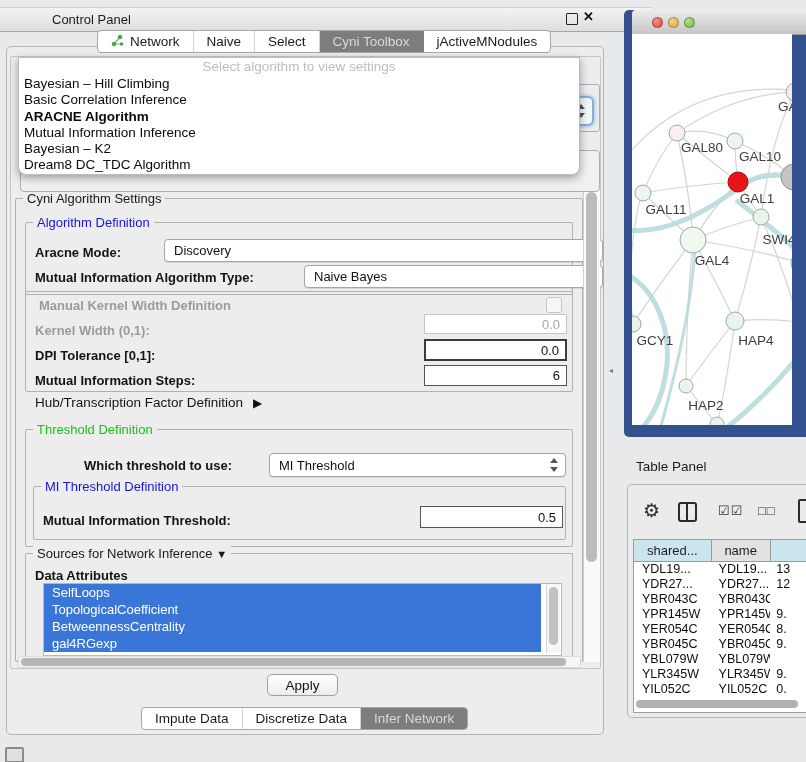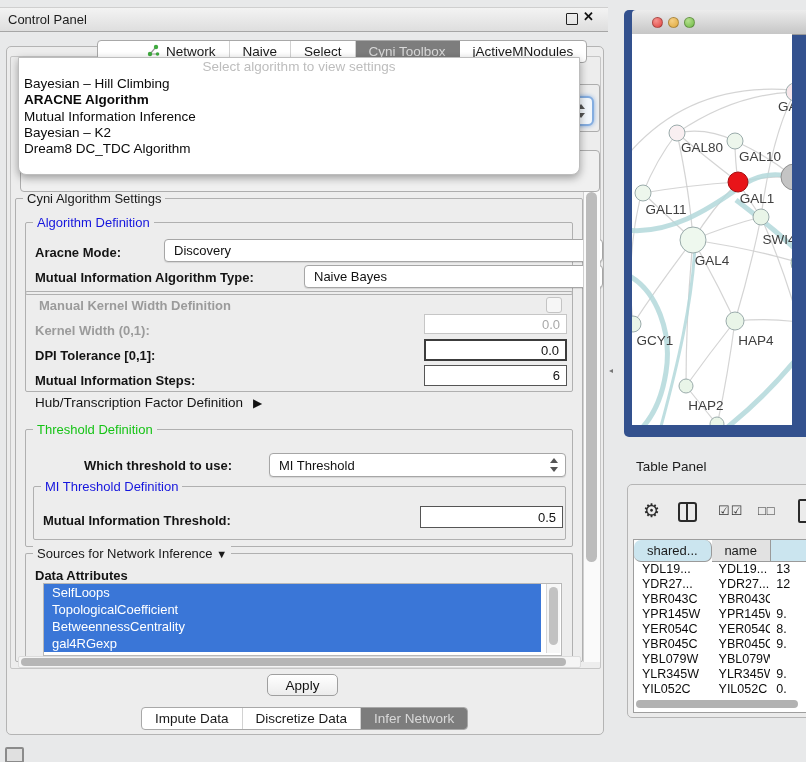--- a/index.html
+++ b/index.html
@@ -1,34 +1,34 @@
 <!DOCTYPE html>
 <html><head>
 <meta charset="utf-8">
 <style>
   html,body{margin:0;padding:0;background:#e8e9ea;font-family:"Liberation Sans",sans-serif;}
   #page{position:relative;width:806px;height:762px;overflow:hidden;background:#e8e9ea;}
   .abs{position:absolute;}
 
   
   #cp-titlebar{left:0;top:7px;width:608px;height:23px;background:linear-gradient(#f3f3f3,#dedede);
-    border-top:1px solid #cfcfcf;border-bottom:1px solid #a6a6a6;display:flex;align-items:center;}
+    border-top:1px solid #cfcfcf;border-bottom:1px solid #a6a6a6;display:flex;align-items:center;padding-left:44px;}
   #cp-title{padding-left:8px;font-size:13px;color:#1c1c1c;}
   #cp-float{left:566px;top:13px;width:10px;height:10px;border:1.5px solid #222;border-radius:1px;background:transparent;}
   #cp-close{left:583px;top:9px;font-size:13px;font-weight:bold;color:#111;}
 
   #cp-body{left:6px;top:46px;width:596px;height:687px;background:#ededed;border:1px solid #b4b4b4;border-radius:5px;}
   #cp-inner{left:10px;top:56px;width:589px;height:611px;border:1px solid #c6c6c6;background:#ededed;border-radius:2px;}
 
   
   .tabbar{display:flex;background:#fff;border:1px solid #a8a8a8;border-radius:4px;overflow:hidden;height:23px;box-sizing:border-box;}
   .tabbar .tab{display:flex;align-items:center;padding:0 13px;font-size:13.5px;color:#1a1a1a;border-right:1px solid #d2d2d2;cursor:default;white-space:nowrap;}
   .tabbar .tab:last-child{border-right:none;}
   .tabbar .tab.sel{background:#7d7d7d;color:#d9d9d9;border-right-color:#7d7d7d;}
-  #top-tabs{left:97px;top:40px;padding-left:36px;}
+  #top-tabs{left:97px;top:30px;}
   #bottom-tabs{left:141px;top:707px;}
   .net-icon{width:13px;height:13px;margin-right:6px;}
 
   
   #algo-dropdown{left:18px;top:57px;width:560px;height:116px;background:#fff;border:1px solid #bdbdbd;
     border-radius:0 0 8px 8px;box-shadow:0 3px 8px rgba(0,0,0,0.35);z-index:40;}
   #algo-placeholder{left:0;top:1px;width:560px;text-align:center;font-size:13.5px;color:#bdbdbd;}
   #algo-items{left:0;top:18px;width:560px;}
   .dd-item{font-size:13.5px;line-height:16.3px;padding-left:5px;color:#0a0a0a;white-space:nowrap;}
   .dd-item.bold{font-weight:bold;}
@@ -163,20 +163,21 @@
       </div>
       <div class="tab">
         <span>jActiveMNodules</span>
       </div>
     </div>
 
   <div class="abs" id="algo-dropdown">
     <div class="abs" id="algo-placeholder">Select algorithm to view settings</div>
     <div class="abs" id="algo-items">
         <div class="dd-item">Bayesian – Hill Climbing</div>
+        <div class="dd-item">Basic Correlation Inference</div>
         <div class="dd-item bold">ARACNE Algorithm</div>
         <div class="dd-item">Mutual Information Inference</div>
         <div class="dd-item">Bayesian – K2</div>
         <div class="dd-item">Dream8 DC_TDC Algorithm</div>
       </div>
   </div>
 
   <div class="fieldset" style="left:15px;top:198px;width:566px;height:462px;">
     <span class="legend">Cyni Algorithm Settings</span>
   </div>
@@ -350,21 +351,21 @@
   <div class="abs" id="table-panel">
     <div id="tp-toolbar">
       <span id="gear-icon">⚙</span>
       <span id="columns-icon"></span>
       <span id="checkpair-icon">☑☑</span>
       <span id="boxpair-icon">□□</span>
       <span id="file-icon"></span>
     </div>
     <div id="tp-table">
       <div id="tp-header">
-          <div class="th blue " style="width: 79px; border-radius: 7px;">shared...</div>
+          <div class="th blue " style="width: 79px;">shared...</div>
           <div class="th gray " style="width: 60px;">name</div>
           <div class="th blue " style="width: 38px;"></div>
         </div>
       <div id="tp-rows">
           <div class="tr">
             <div class="td c1">YDL19...</div>
             <div class="td c2">YDL19...</div>
             <div class="td c3">13</div>
           </div>
           <div class="tr">

